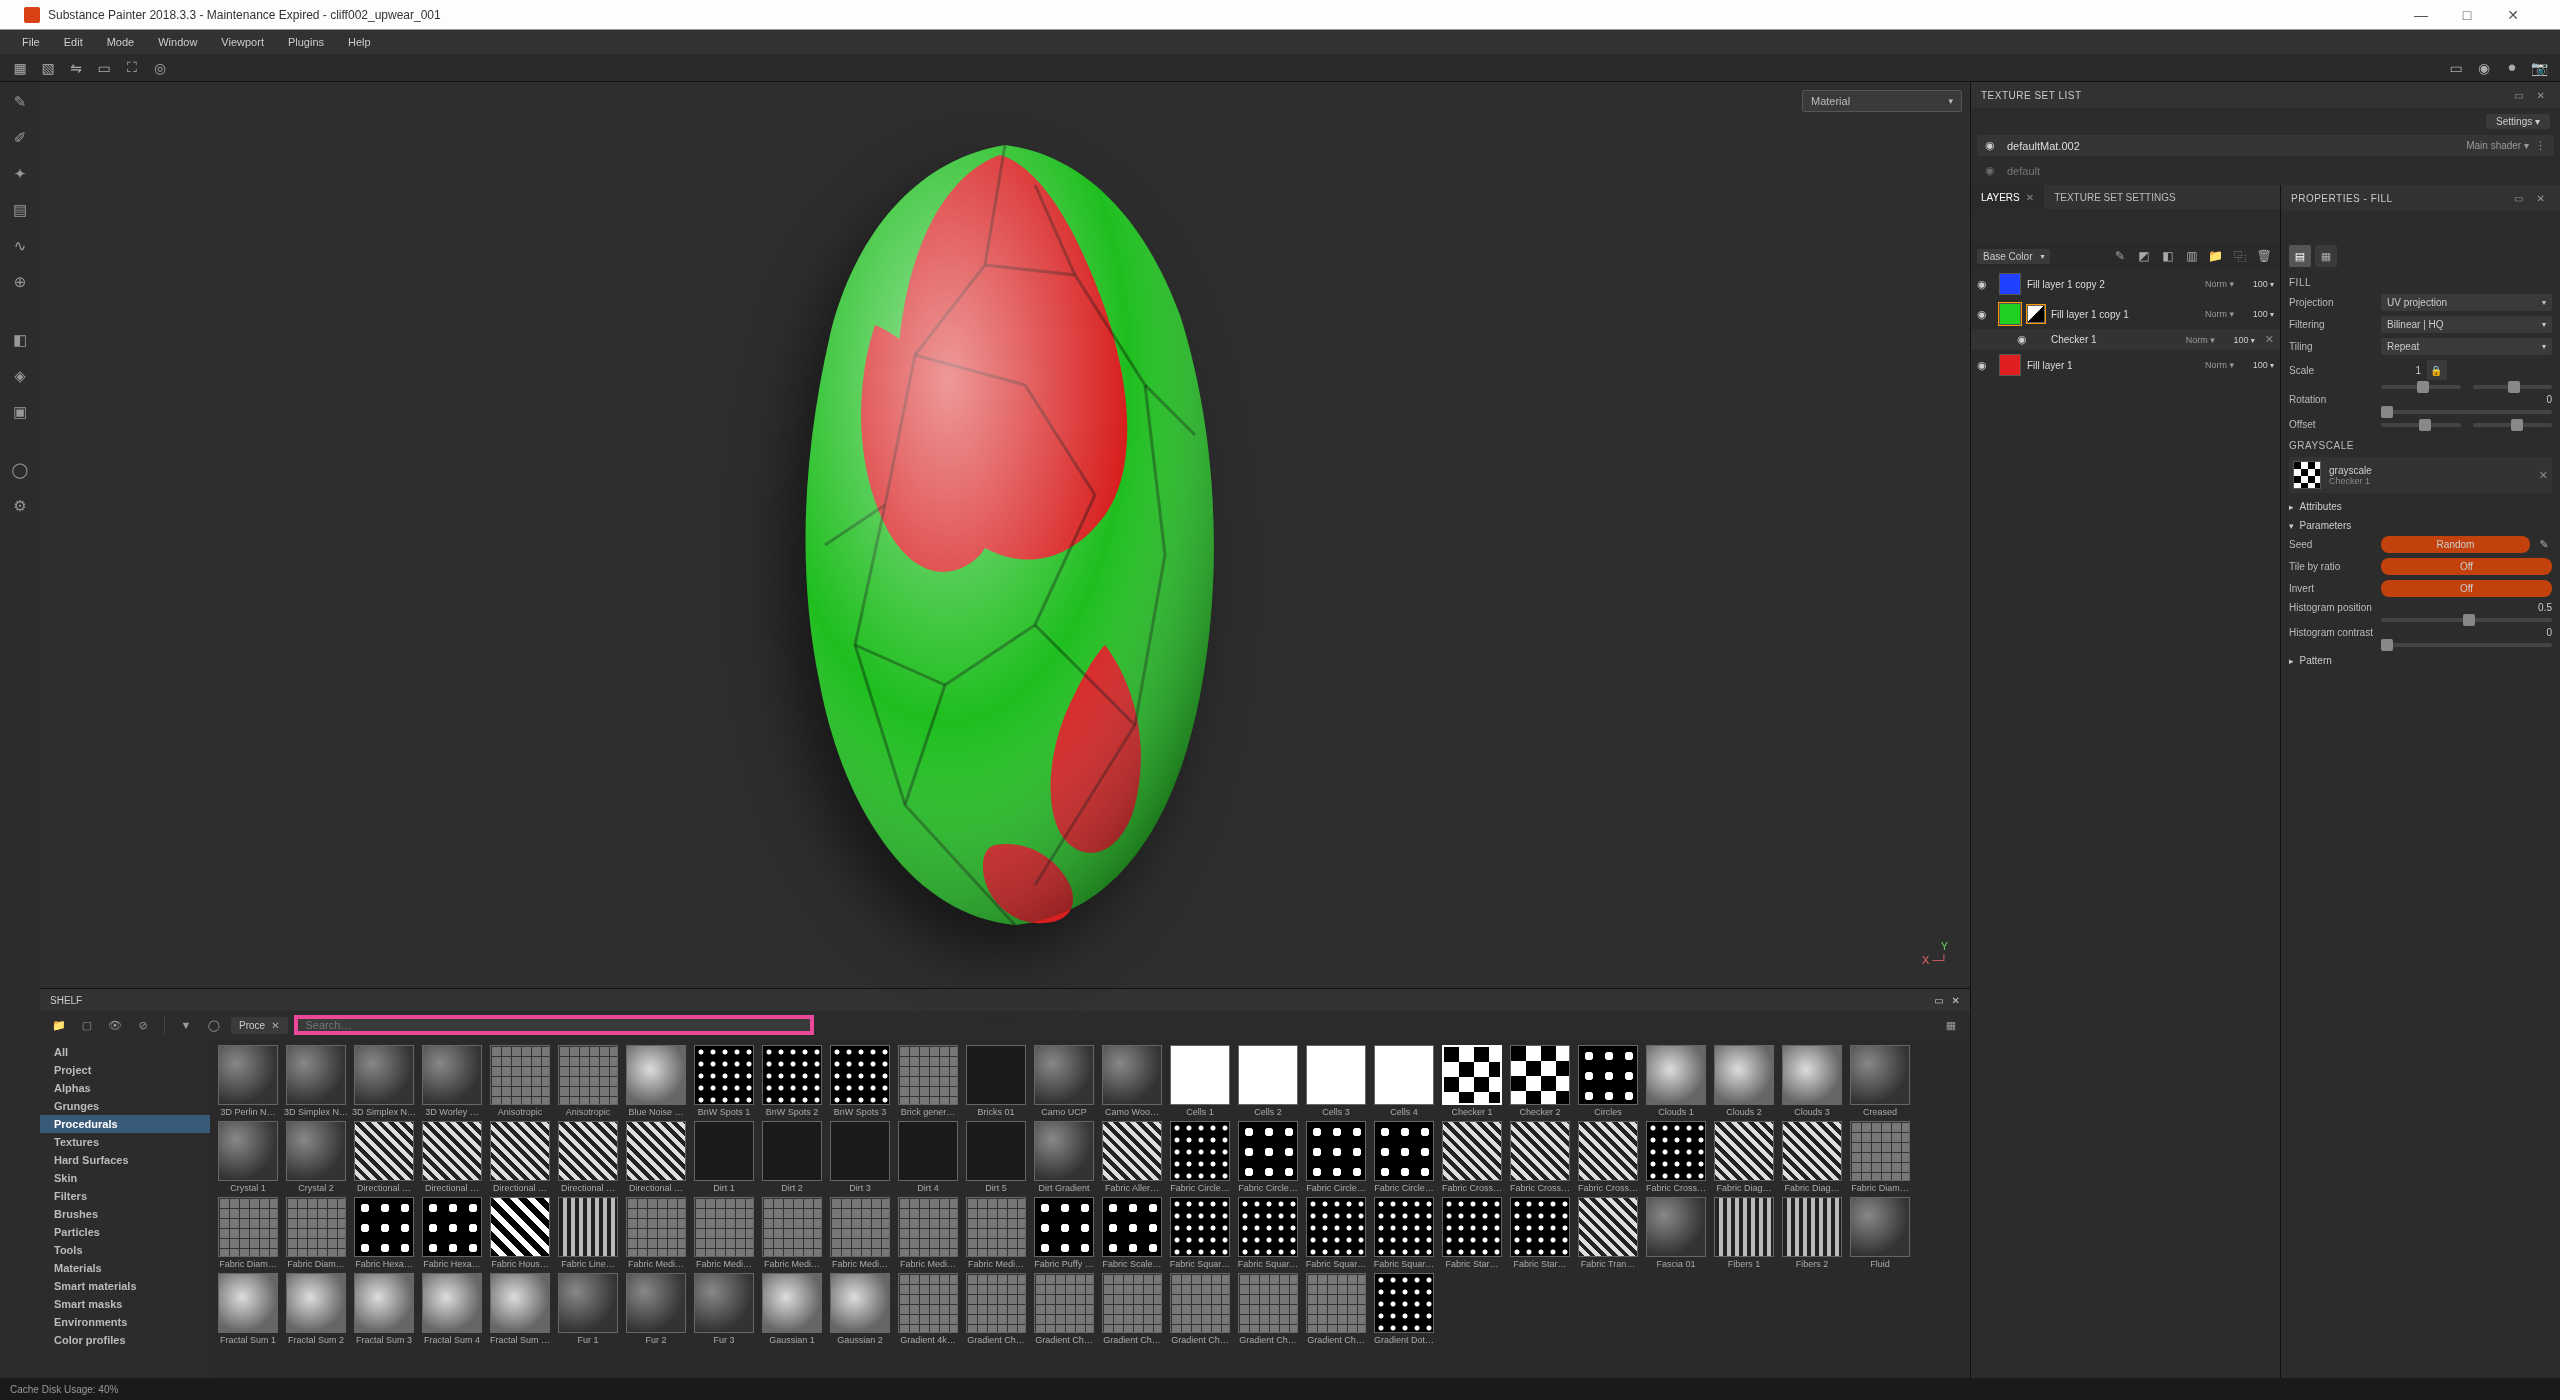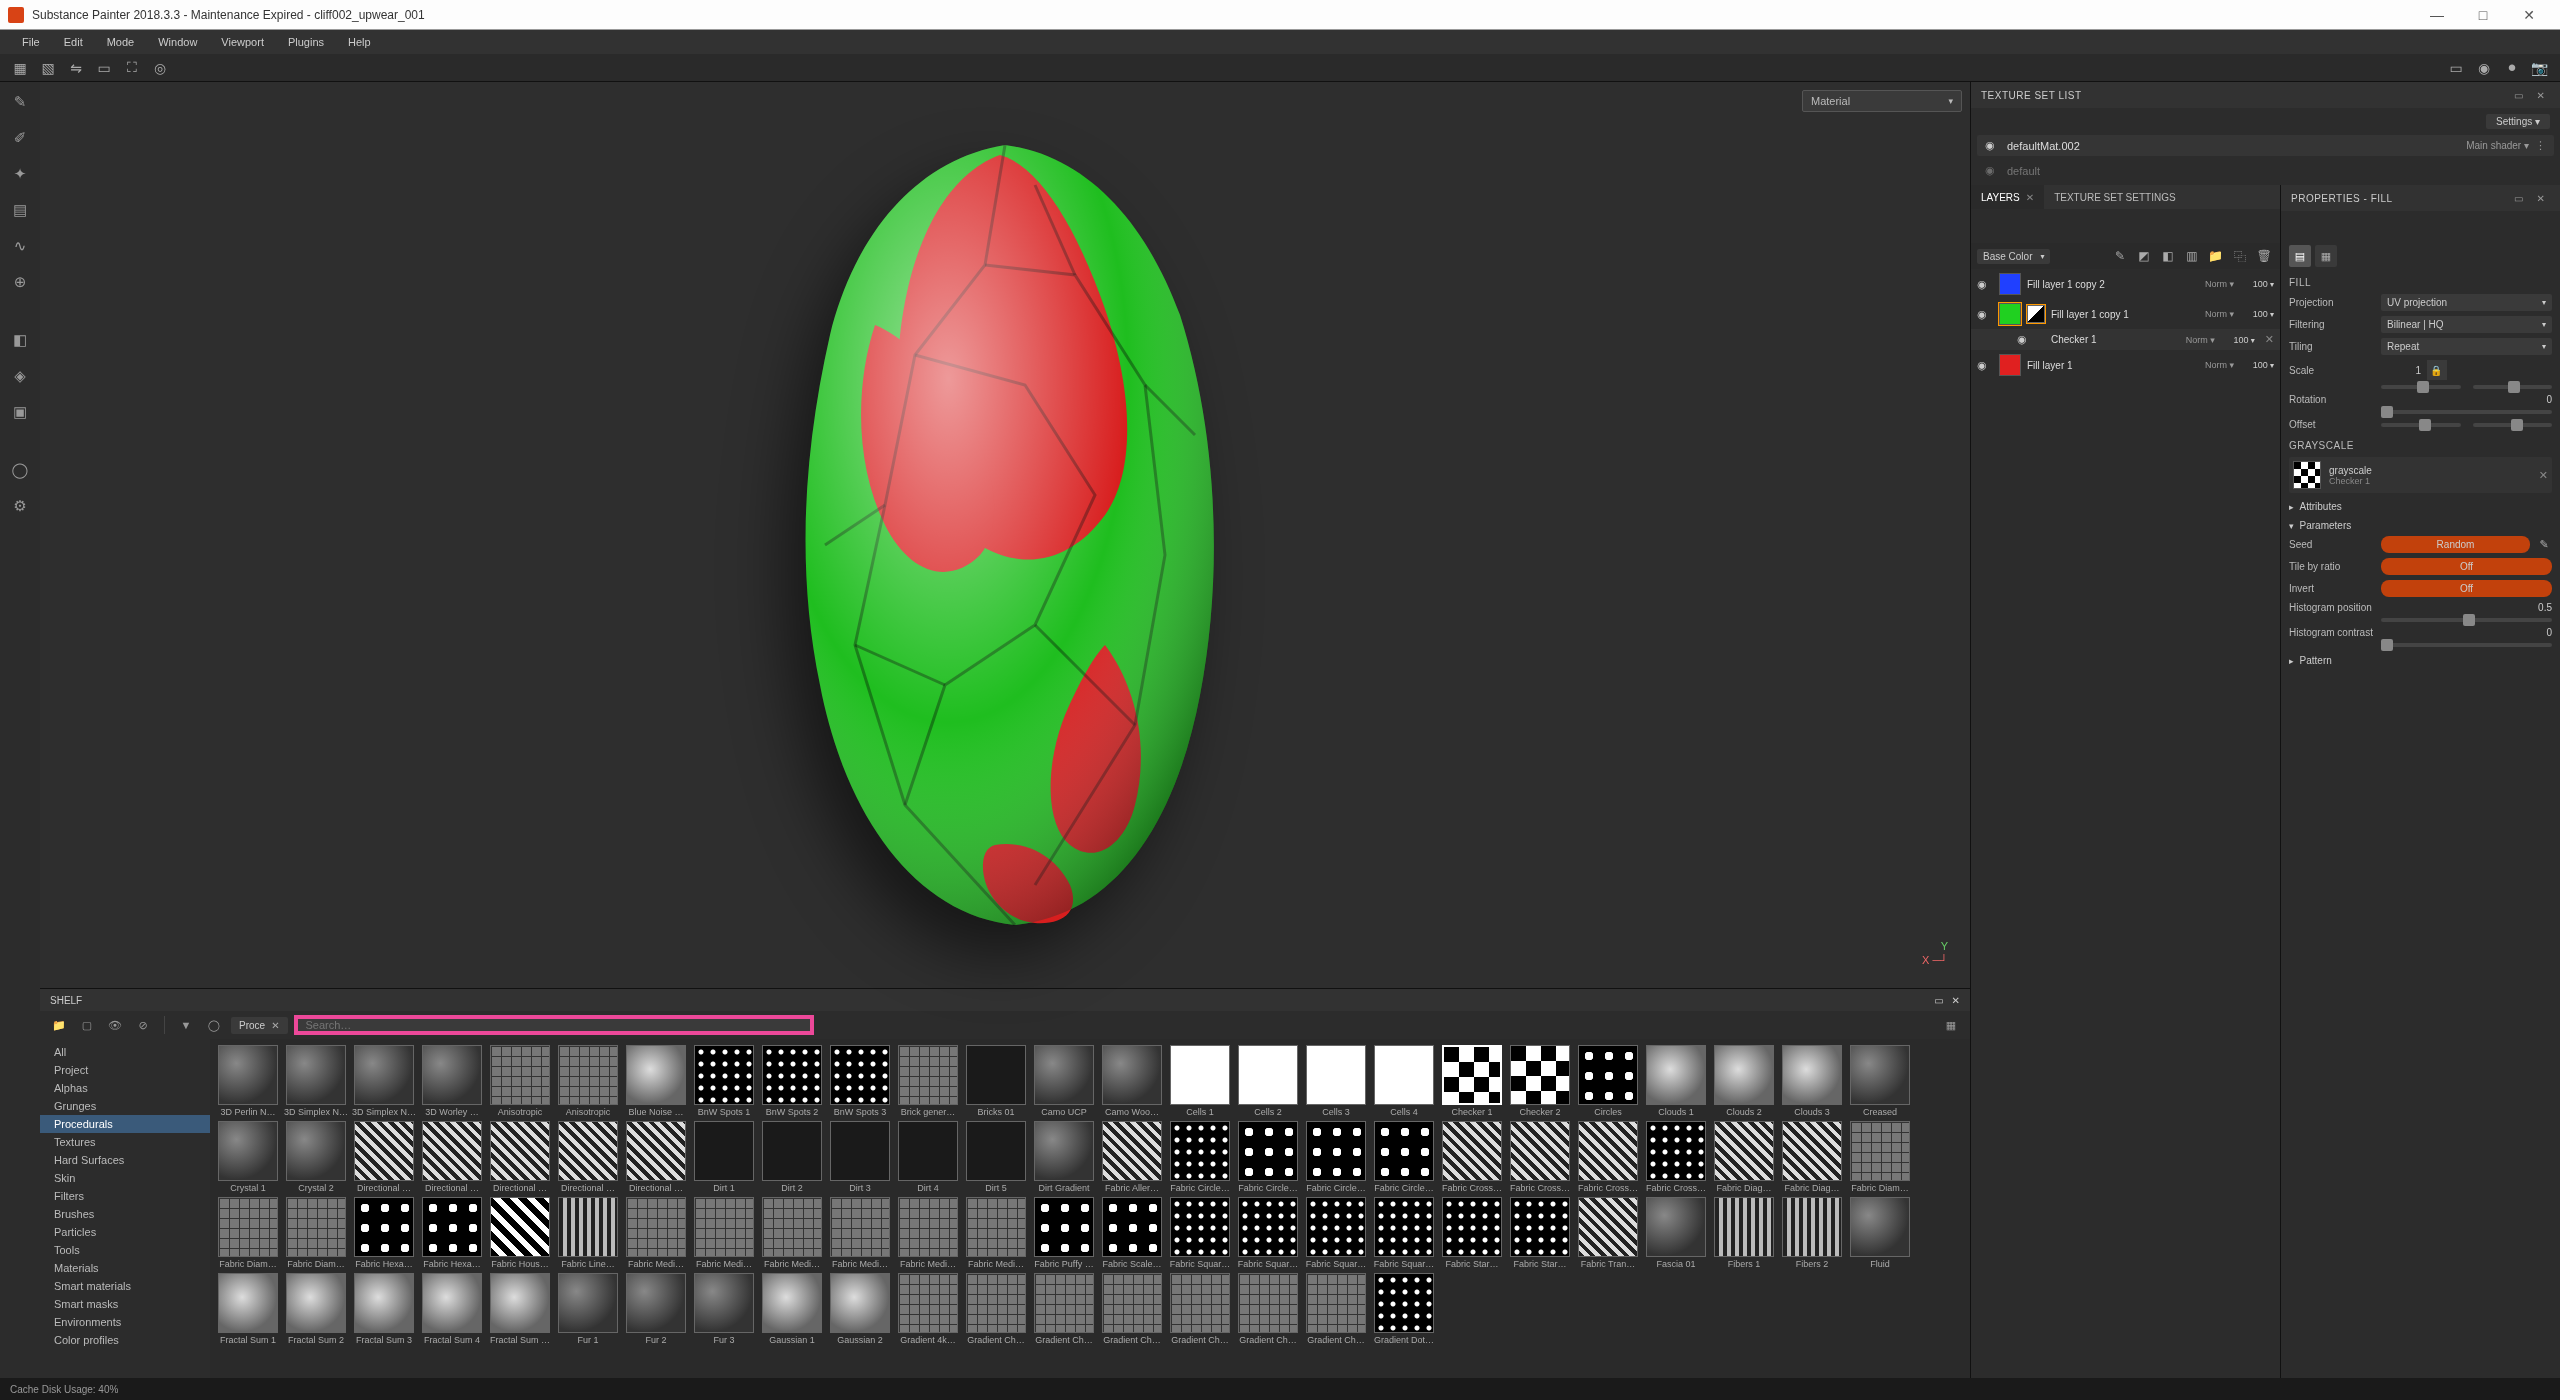--- a/index.html
+++ b/index.html
@@ -1,19 +1,19 @@
 <!DOCTYPE html>
 <html><head>
 <meta charset="utf-8">
 <style>
 * { margin: 0; padding: 0; box-sizing: border-box; font-family: "Segoe UI", Tahoma, sans-serif; user-select: none; }
 body { background: #1a1a1a; color: #ccc; font-size: 11px; overflow: hidden; width: 2560px; height: 1400px; position: relative; }
 
 
-.titlebar { height: 30px; background: #fdfdfd; color: #333; display: flex; align-items: center; padding: 0 8px; font-size: 12px; border-bottom: 1px solid #999; }
+.titlebar { height: 30px; background: #fdfdfd; color: #333; display: flex; align-items: center; padding: 0 24px; font-size: 12px; border-bottom: 1px solid #999; }
 .titlebar .ico { width: 16px; height: 16px; background: #d84315; border-radius: 2px; margin-right: 8px; }
 .titlebar .spacer { flex: 1; }
 .winbtn { width: 46px; height: 30px; display: flex; align-items: center; justify-content: center; color: #555; font-size: 14px; }
 
 
 .menubar { height: 24px; background: #323232; display: flex; align-items: center; padding: 0 10px; font-size: 11px; color: #ccc; }
 .menubar span { padding: 0 12px; cursor: pointer; }
 
 
 .toptool { height: 28px; background: #2a2a2a; display: flex; align-items: center; padding: 0 8px; gap: 4px; border-bottom: 1px solid #111; }
@@ -41,21 +41,21 @@
 .shelfhead { height: 22px; background: #323232; display:flex; align-items:center; padding:0 10px; font-size:10px; color:#ccc; }
 .shelfhead .spacer{flex:1;}
 .shelftool { height: 28px; background: #2c2c2c; display:flex; align-items:center; padding:0 8px; gap:6px; }
 .shelftool .tb { width:22px; height:22px; display:flex; align-items:center; justify-content:center; color:#999; }
 .pill { background:#3a3a3a; padding:3px 8px; font-size:10px; border-radius:2px; display:flex; align-items:center; gap:6px; }
 .pill .x { font-size:10px; color:#aaa; cursor:pointer; }
 .searchbox { flex:1; max-width:520px; }
 .searchbox input { width:100%; height:20px; background:#3a3a3a; border:4px solid #ec4899; color:#ccc; padding:0 8px; font-size:11px; outline:none; }
 .shelfbody { flex:1; display:flex; overflow:hidden; }
 .shelfcats { width: 170px; background:#2c2c2c; padding:4px 0; font-size:11px; overflow-y:auto; }
-.shelfcats div { padding:3px 14px; color:#bbb; cursor:pointer; }
+.shelfcats div { padding:3px 14px; color:#bbb; cursor:pointer;font-weight:bold; }
 .shelfcats div.sel { background:#3a5a7a; color:#fff; }
 .thumbgrid { flex:1; overflow:auto; padding:6px; display:flex; flex-wrap:wrap; align-content:flex-start; gap:4px; }
 .thumb { width:64px; display:flex; flex-direction:column; align-items:center; }
 .thumb .sw { width:60px; height:60px; background:#555; border:1px solid #666; }
 .thumb .sw.check { background: repeating-conic-gradient(#fff 0 25%, #000 0 50%) 0 0/30px 30px; }
 .thumb .sw.check.sel { border:2px solid #fff; }
 .thumb .sw.noise { background: radial-gradient(circle at 30% 30%, #888, #333 70%); }
 .thumb .sw.lines { background: repeating-linear-gradient(45deg,#222 0 4px,#ddd 4px 8px); }
 .thumb .sw.dots  { background: radial-gradient(#fff 2px, #000 3px) 0 0/12px 12px; }
 .thumb .sw.grid  { background: linear-gradient(#333 1px, transparent 1px) 0 0/10px 10px, linear-gradient(90deg,#333 1px, #777 1px) 0 0/10px 10px; }

